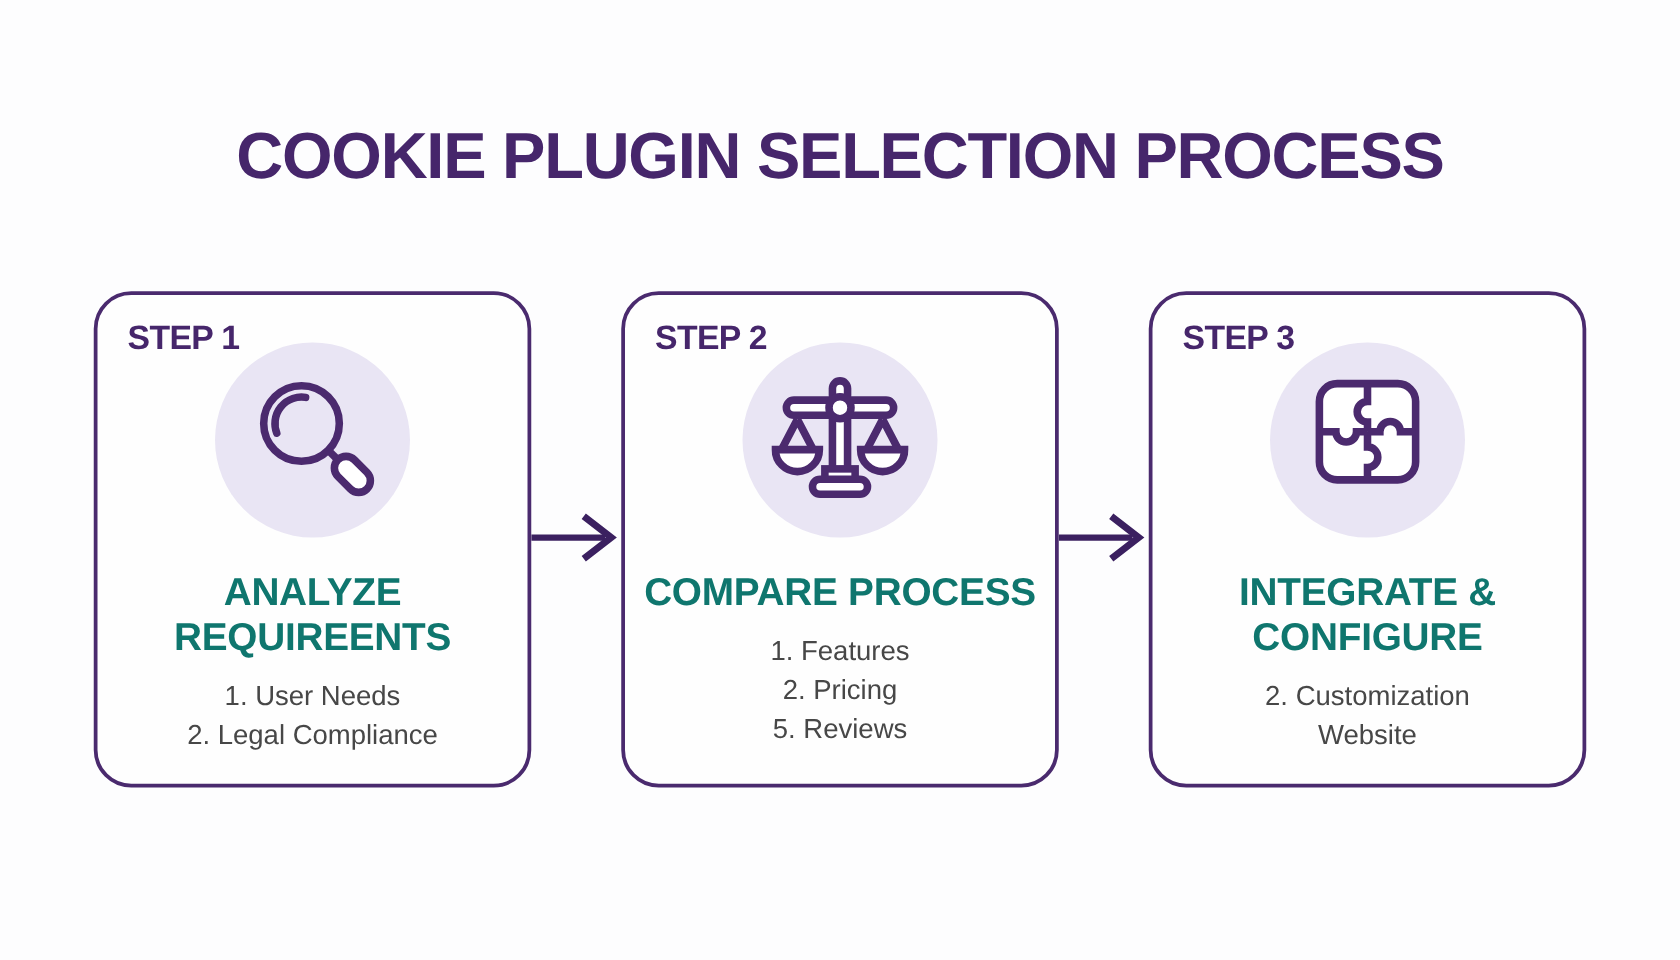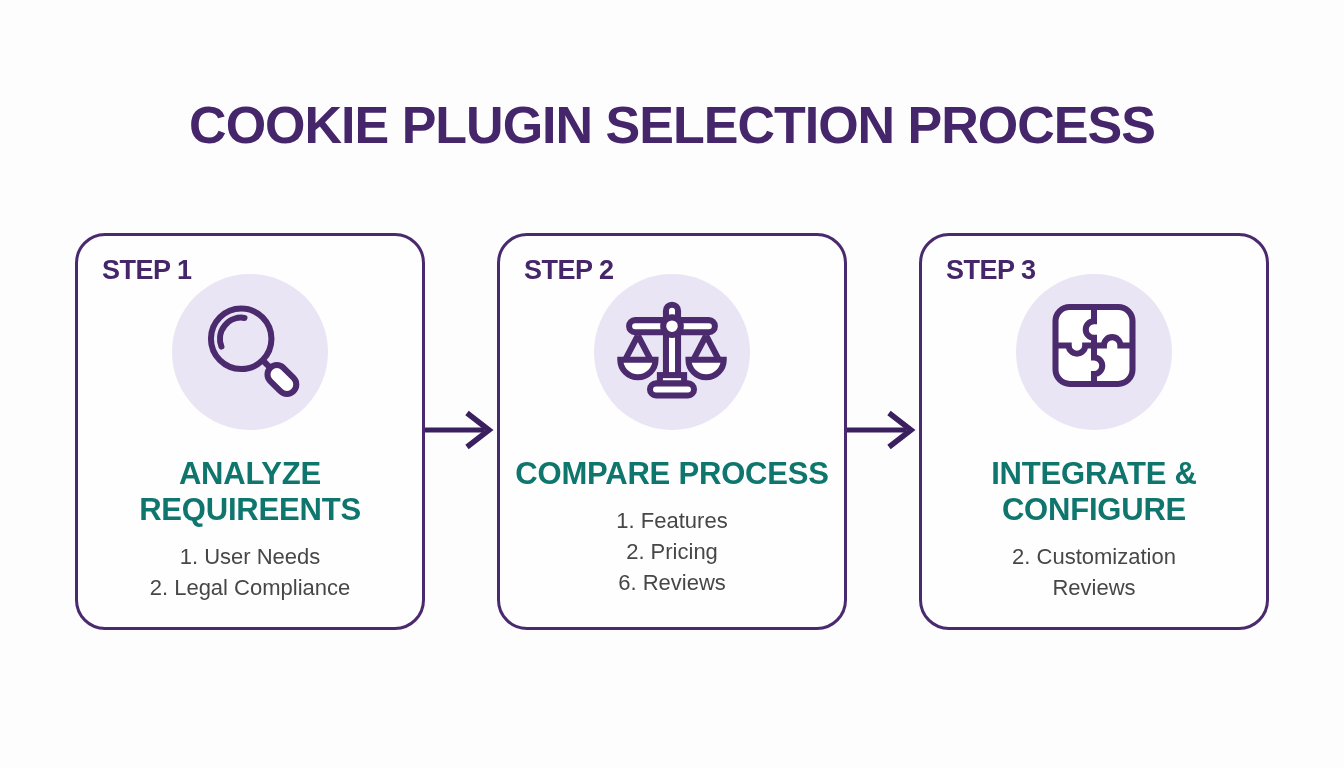--- a/index.html
+++ b/index.html
@@ -145,21 +145,21 @@
         <rect class="icon-fill" x="44.5" y="26" width="11" height="47" stroke-width="5"></rect>
         <circle class="icon-fill" cx="50" cy="26.5" r="8" stroke-width="5"></circle>
         <rect class="icon-fill" x="39" y="71" width="22" height="9" stroke-width="5"></rect>
         <rect class="icon-fill" x="30" y="78.5" width="40" height="11" rx="5.5" stroke-width="5"></rect>
       </svg>
     </div>
     <h2 class="card-heading">COMPARE PROCESS</h2>
     <div class="card-list">
       <div>1. Features</div>
       <div>2. Pricing</div>
-      <div>6. Reviews</div>
+      <div>5. Reviews</div>
     </div>
   </section>
 
   <div class="arrow-gap">
     <svg width="72" height="44" viewBox="0 0 72 44">
       <line x1="0" y1="22" x2="59" y2="22" stroke="#3b2060" stroke-width="5"></line>
       <polyline points="42,5 64,22 42,39" fill="none" stroke="#3b2060" stroke-width="5.5"></polyline>
     </svg>
   </div>
 
@@ -170,17 +170,17 @@
         <rect class="icon-fill" x="15" y="9" width="70" height="70" rx="13"></rect>
         <path class="icon-stroke" d="M50,9 V22 A7.5,7.5 0 1 0 50,37 V44"></path>
         <path class="icon-stroke" d="M50,44 V55 A7.5,7.5 0 1 1 50,70 V79"></path>
         <path class="icon-stroke" d="M15,44 H27 A7.5,7.5 0 1 0 42,44 H50"></path>
         <path class="icon-stroke" d="M50,44 H59 A7.5,7.5 0 1 1 74,44 H85"></path>
       </svg>
     </div>
     <h2 class="card-heading">INTEGRATE &amp; CONFIGURE</h2>
     <div class="card-list">
       <div>2. Customization</div>
-      <div>Reviews</div>
+      <div>Website</div>
     </div>
   </section>
 
 </div>
 
 </body></html>

